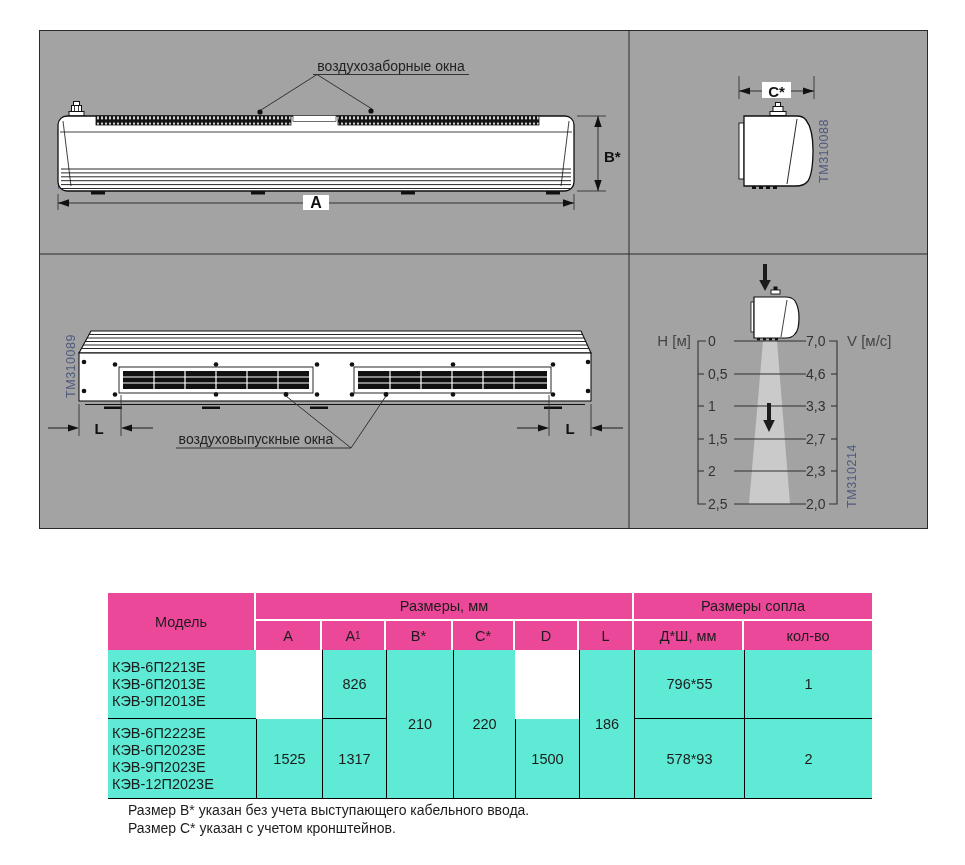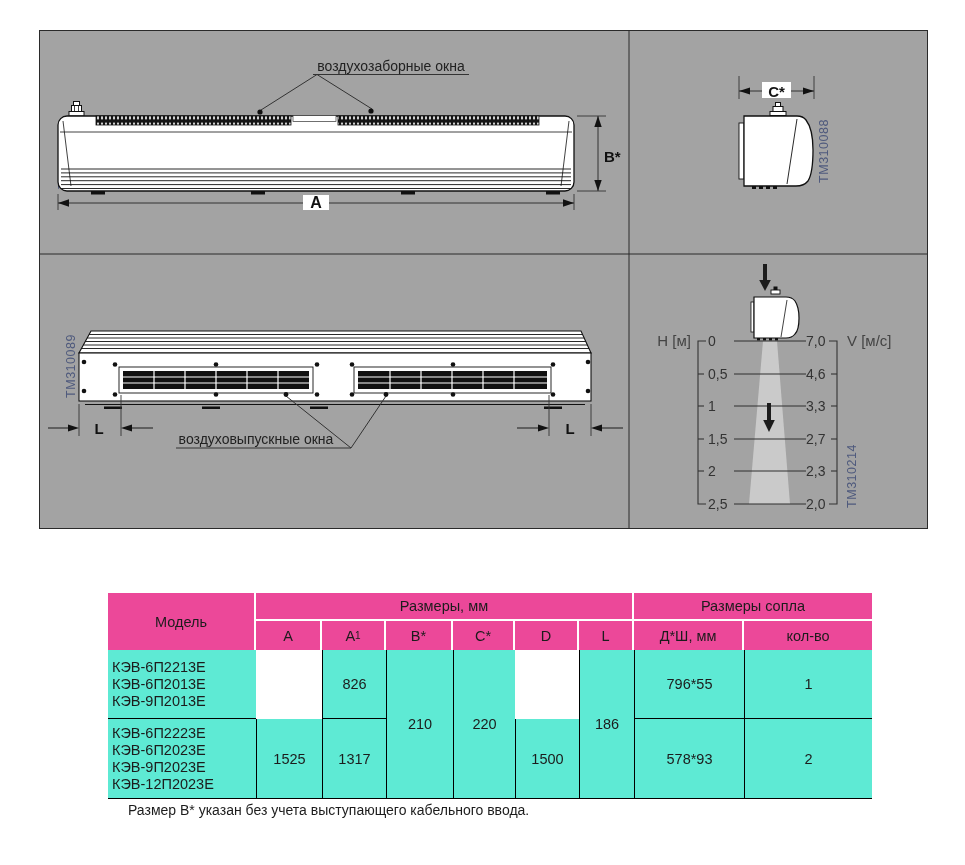--- a/index.html
+++ b/index.html
@@ -361,13 +361,14 @@
   </div>
   <div class="bcell r4 c2">1525</div>
   <div class="bcell r4 c3">1317</div>
   <div class="bcell r4 c6">1500</div>
   <div class="bcell r4 c8">578*93</div>
   <div class="bcell r4 c9">2</div>
 </div>
 
 <div class="notes">
   <div>Размер B* указан без учета выступающего кабельного ввода.</div>
+  <div>Размер C* указан с учетом кронштейнов.</div>
 </div>
 
 </body></html>

